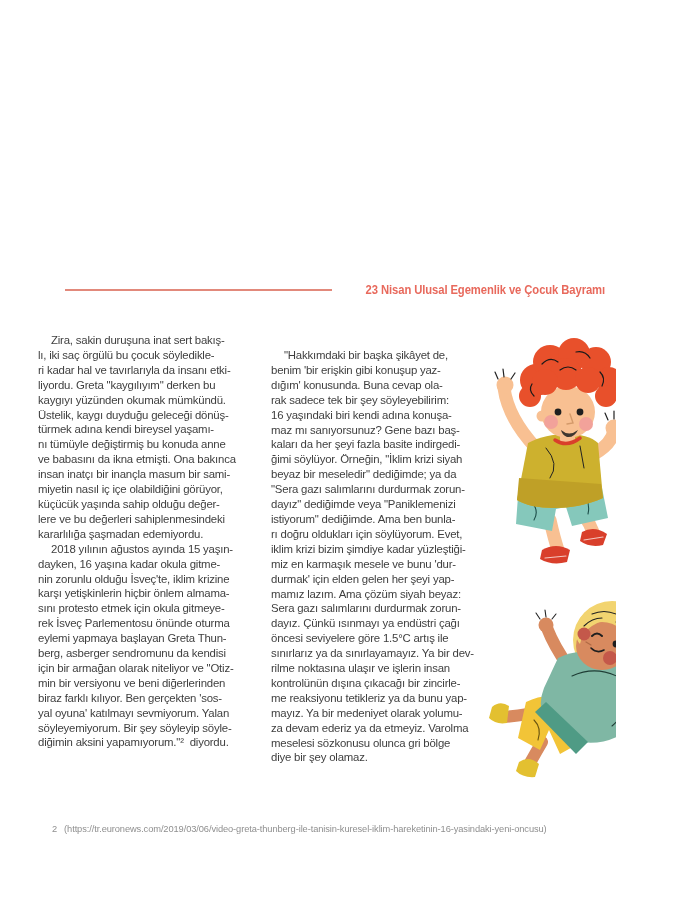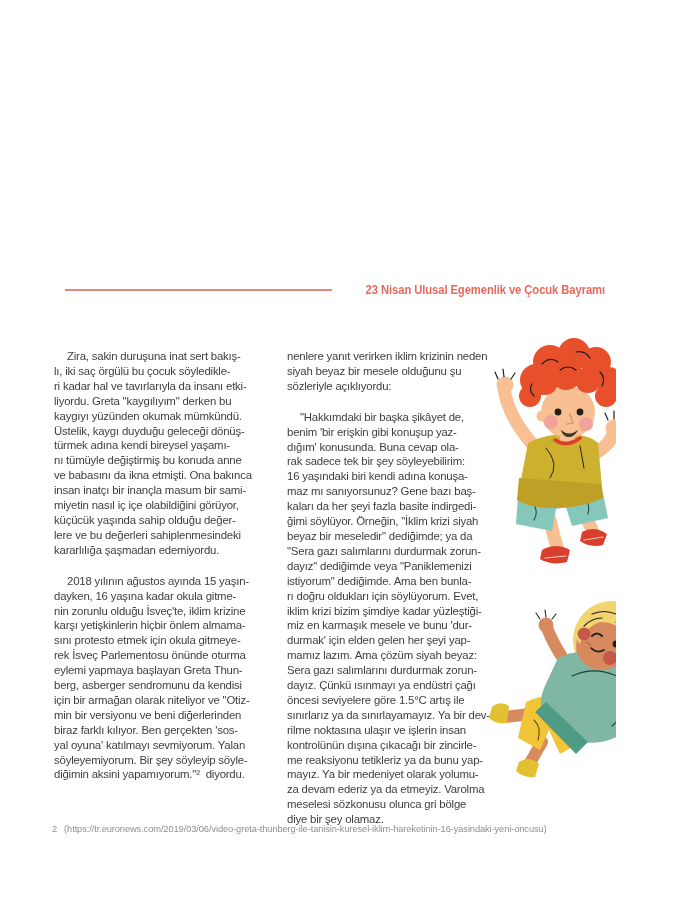--- a/index.html
+++ b/index.html
@@ -12,21 +12,21 @@
   .header-rule{flex:1;height:1.6px;background:#E2897B;}
   .header-title{
     color:#E8695C;font-size:12.5px;font-weight:700;white-space:nowrap;
     letter-spacing:-0.1px;transform:scaleX(0.9);transform-origin:right center;
   }
   
   .col{position:absolute;top:333px;width:234px;color:#3E3E3E;font-size:11.4px;
        line-height:14.9px;letter-spacing:-0.2px;}
   .col1{left:38px;}
   .col2{left:271px;}
-  .col p{margin:16px;white-space:pre;}
+  .col p{margin:0;white-space:pre;}
   .col p.indent{text-indent:13px;}
   .col2 p.gap-above{margin-top:15px;}
   
   .footnote{position:absolute;left:52px;top:824px;font-size:9.3px;color:#8F8F8F;
             letter-spacing:-0.1px;white-space:nowrap;}
   .footnote .marker{margin-right:7px;}
   
   .page-number{position:absolute;left:654px;top:836px;font-size:10px;color:#0f766e;font-weight:bold;}
   
   .illus{position:absolute;}
@@ -68,23 +68,20 @@
 berg, asberger sendromunu da kendisi
 için bir armağan olarak niteliyor ve "Otiz-
 min bir versiyonu ve beni diğerlerinden
 biraz farklı kılıyor. Ben gerçekten 'sos-
 yal oyuna' katılmayı sevmiyorum. Yalan
 söyleyemiyorum. Bir şey söyleyip söyle-
 diğimin aksini yapamıyorum."²  diyordu.</p>
   </div>
 
   <div class="col col2">
-    <p>nenlere yanıt verirken iklim krizinin neden
-siyah beyaz bir mesele olduğunu şu
-sözleriyle açıklıyordu:</p>
     <p class="indent gap-above">"Hakkımdaki bir başka şikâyet de,
 benim 'bir erişkin gibi konuşup yaz-
 dığım' konusunda. Buna cevap ola-
 rak sadece tek bir şey söyleyebilirim:
 16 yaşındaki biri kendi adına konuşa-
 maz mı sanıyorsunuz? Gene bazı baş-
 kaları da her şeyi fazla basite indirgedi-
 ğimi söylüyor. Örneğin, "İklim krizi siyah
 beyaz bir meseledir" dediğimde; ya da
 "Sera gazı salımlarını durdurmak zorun-

